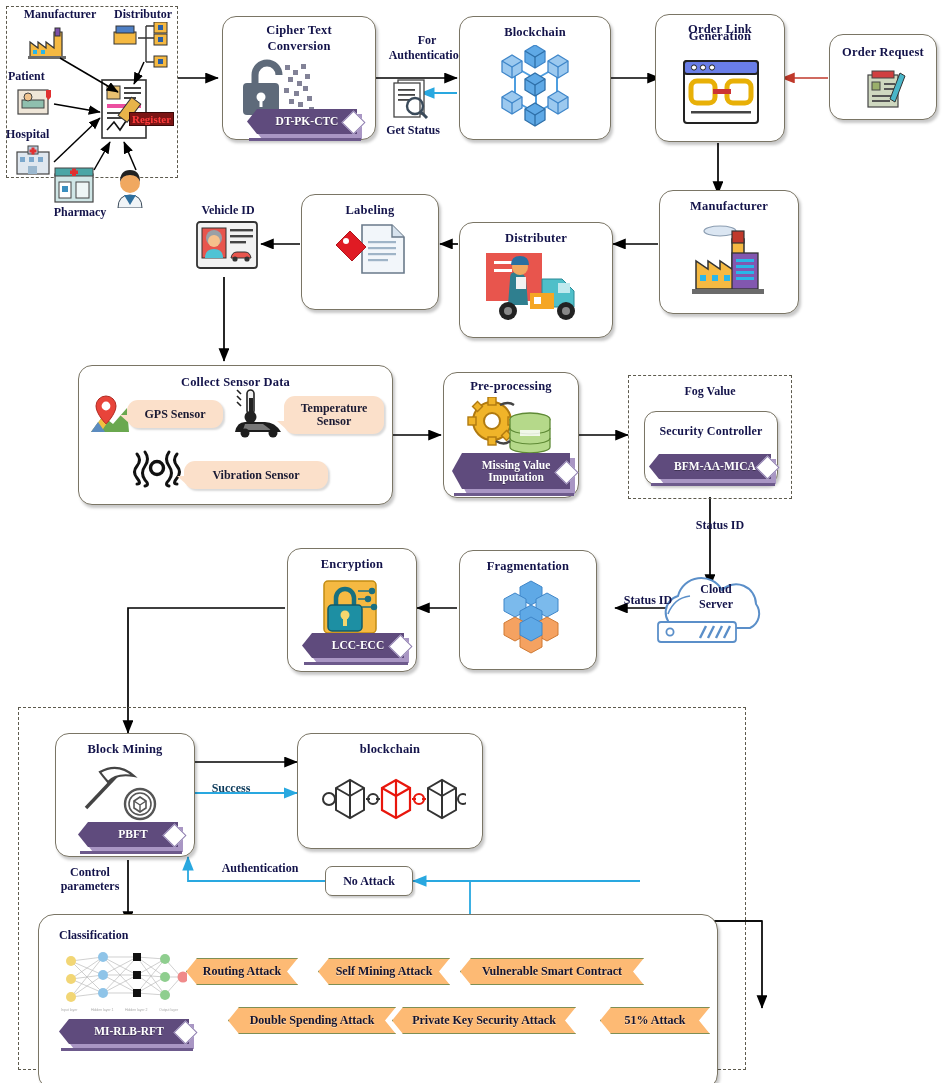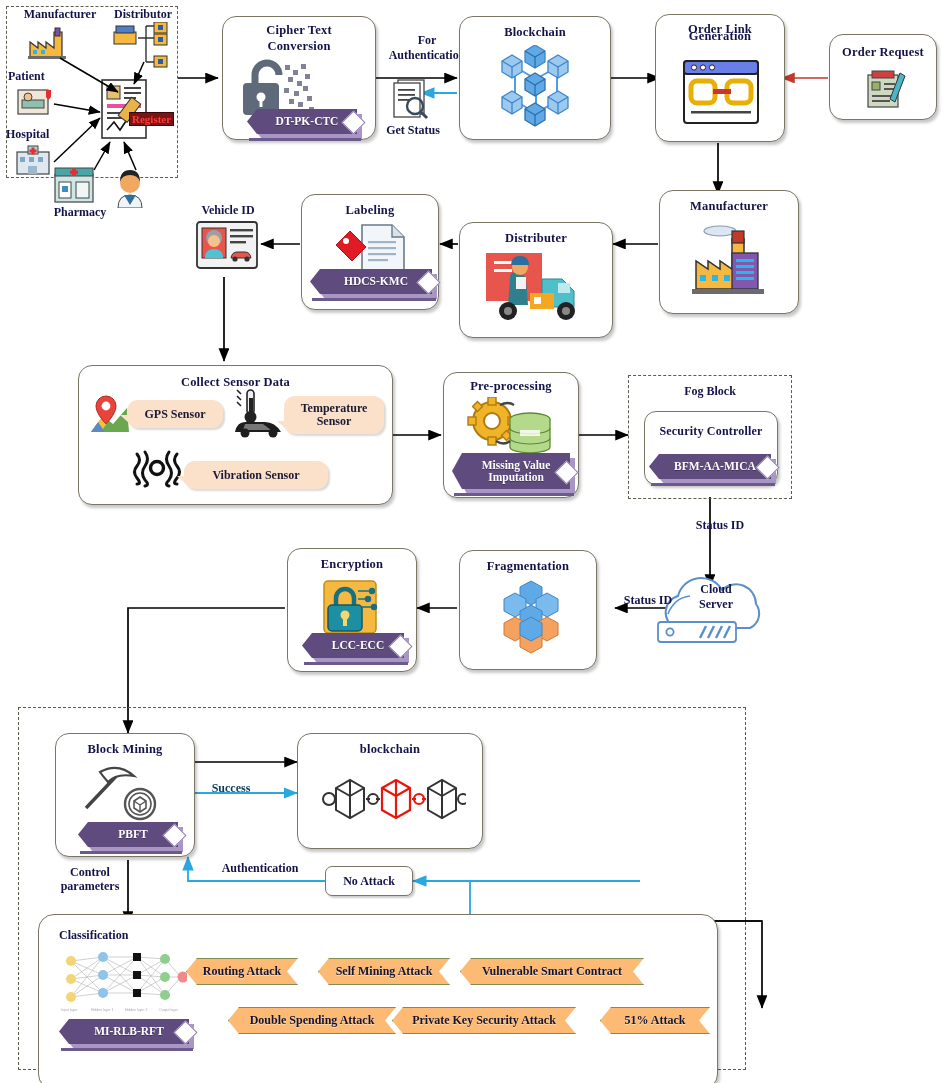--- a/index.html
+++ b/index.html
@@ -366,26 +366,20 @@
   <svg style="position:absolute;left:30px;top:28px;width:80px;height:52px;" viewBox="0 0 80 52">
     <path d="M30 2 h30 l12 12 v36 h-42 z" fill="#f2f6fa" stroke="#6a7a8a" stroke-width="1.6"></path>
     <path d="M60 2 v12 h12" fill="#d8e3ee" stroke="#6a7a8a" stroke-width="1.4"></path>
     <rect x="36" y="18" width="28" height="2.2" fill="#9fb4c7"></rect>
         <rect x="36" y="24" width="28" height="2.2" fill="#9fb4c7"></rect>
     <rect x="36" y="30" width="28" height="2.2" fill="#9fb4c7"></rect>
         <rect x="36" y="36" width="20" height="2.2" fill="#9fb4c7"></rect>
     <path d="M4 22 l14-14 l16 16 l-14 14 z" fill="#e01b24" stroke="#b0151c" stroke-width="1"></path>
     <circle cx="14" cy="18" r="3" fill="#fff"></circle>
   </svg>
-  <div class="badgewrap" style="left:8px;top:74px;width:128px;height:34px;">
-    <div class="under" style="width:122px;"></div>
-    <div class="badge" style="left:0;top:0;width:122px;">HDCS-KMC</div>
-    <div class="dia" style="left:110px;"></div>
-    <div class="base" style="width:124px;top:29px;"></div>
-  </div>
 </div>
 
 <div class="card" style="left:459px;top:194px;width:154px;height:116px;margin-top:28px;">
   <div class="ttl">Distributer</div>
   <svg style="position:absolute;left:22px;top:26px;width:112px;height:78px;" viewBox="0 0 112 78">
     <rect x="4" y="4" width="56" height="48" fill="#e8554d"></rect>
     <rect x="12" y="12" width="26" height="3" fill="#fff"></rect>
         <rect x="12" y="20" width="18" height="3" fill="#fff"></rect>
     <path d="M60 30 h20 l12 12 v16 h-32 z" fill="#4fbfc9" stroke="#2a8a96" stroke-width="1"></path>
     <rect x="76" y="34" width="12" height="10" fill="#bfe9ee"></rect>
@@ -486,21 +480,21 @@
     <div class="badge" style="left:0;top:0;width:118px;height:36px;flex-direction:column;">
       <span>Missing Value</span>
       <span>Imputation</span>
     </div>
     <div class="dia" style="left:106px;top:11px;"></div>
     <div class="base" style="width:120px;top:40px;"></div>
   </div>
 </div>
 
 <div class="dashed" style="left:628px;top:375px;width:164px;height:124px;"></div>
-<div class="lbl" style="left:628px;top:385px;width:164px;">Fog Block</div>
+<div class="lbl" style="left:628px;top:385px;width:164px;">Fog Value</div>
 <div class="card" style="left:644px;top:411px;width:134px;height:74px;border-radius:12px;">
   <div class="ttl" style="top:12px;font-size:12px;">Security Controller</div>
   <div class="badgewrap" style="left:4px;top:42px;width:128px;height:34px;">
     <div class="under" style="width:122px;"></div>
     <div class="badge" style="left:0;top:0;width:122px;">BFM-AA-MICA</div>
     <div class="dia" style="left:110px;"></div>
     <div class="base" style="width:124px;top:29px;"></div>
   </div>
 </div>
 

